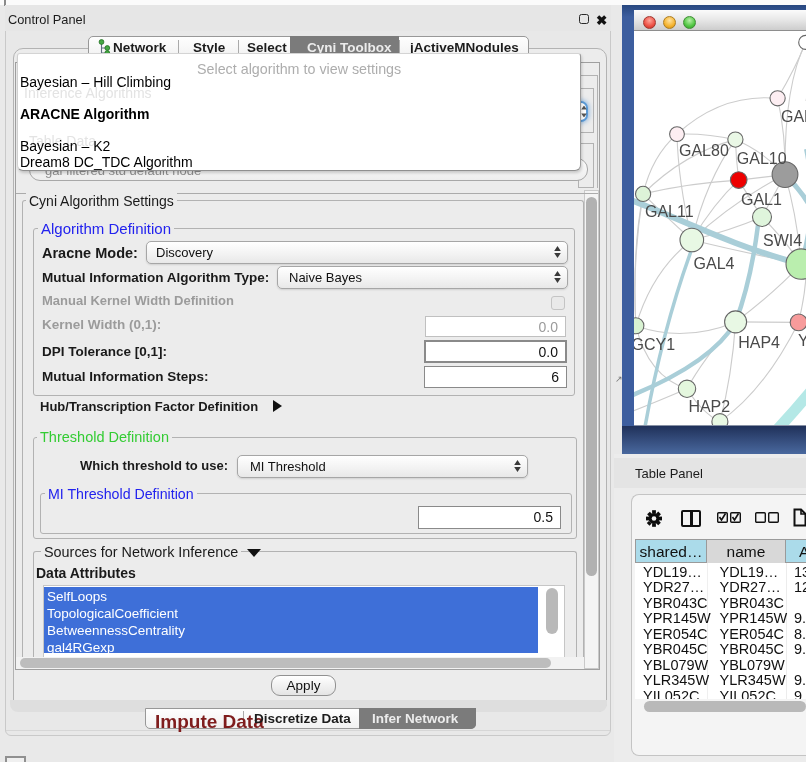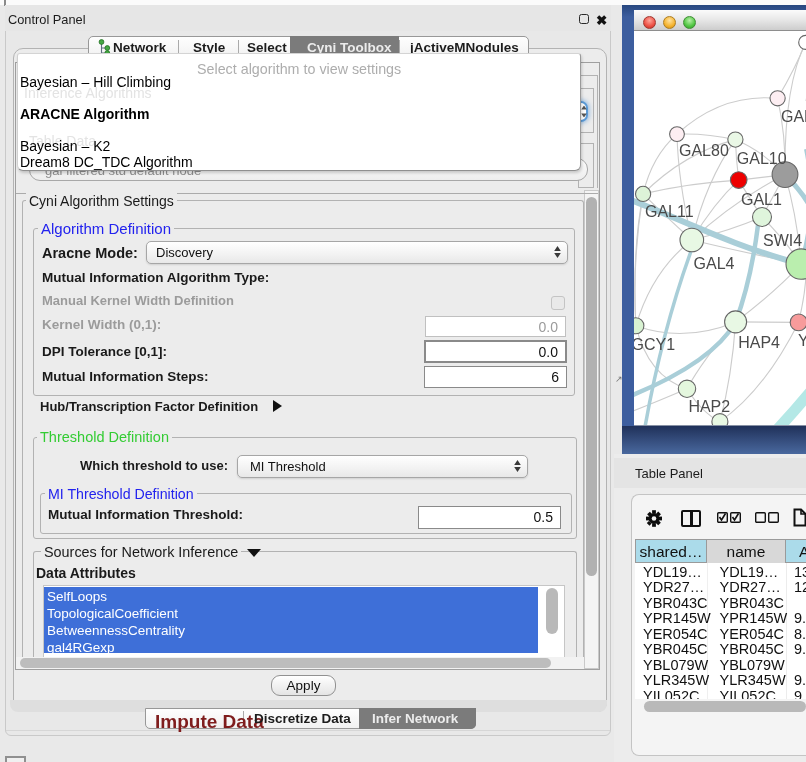--- a/index.html
+++ b/index.html
@@ -84,20 +84,26 @@
 
   <div class="lbl abs" style="left:42px;top:245px;font-size:14.5px;">Aracne Mode:</div>
   <div class="combo" style="left:146px;top:241px;width:420px;">
     <span class="ct">Discovery</span>
     <svg class="ar" viewBox="0 0 7 12">
         <path d="M3.5 0 L6.8 5 L0.2 5 Z M3.5 12 L0.2 7 L6.8 7 Z" fill="#3a3a3a"></path>
       </svg>
   </div>
 
   <div class="lbl abs" style="left:42px;top:270px;">Mutual Information Algorithm Type:</div>
+  <div class="combo" style="left:277px;top:266px;width:289px;">
+    <span class="ct" style="left:11px;">Naive Bayes</span>
+    <svg class="ar" viewBox="0 0 7 12">
+        <path d="M3.5 0 L6.8 5 L0.2 5 Z M3.5 12 L0.2 7 L6.8 7 Z" fill="#3a3a3a"></path>
+      </svg>
+  </div>
 
   <div class="lbl abs dis" style="left:42px;top:293px;font-size:13px;">Manual Kernel Width Definition</div>
   <div class="abs" style="left:551px;top:296px;width:12px;height:12px;background:#e9e9e9;border:1px solid #c4c4c4;border-radius:3px;"></div>
 
   <div class="lbl abs dis" style="left:42px;top:317px;">Kernel Width (0,1):</div>
   <div class="tfield dis" style="left:425px;top:316px;width:141px;height:21px;border:1px solid #c0c0c0;box-sizing:border-box;line-height:20px;padding-right:7px;color:#9b9b9b;">0.0</div>
 
   <div class="lbl abs" style="left:42px;top:344px;">DPI Tolerance [0,1]:</div>
   <div class="tfield" style="left:424px;top:340px;width:143px;height:23px;border:2px solid #8a8a8a;box-sizing:border-box;line-height:20px;padding-right:7px;">0.0</div>
 
@@ -115,21 +121,20 @@
   <div class="lbl abs" style="left:80px;top:458px;font-size:13px;">Which threshold to use:</div>
   <div class="combo" style="left:237px;top:455px;width:289px;">
     <span class="ct" style="left:12px;">MI Threshold</span>
     <svg class="ar" viewBox="0 0 7 12">
         <path d="M3.5 0 L6.8 5 L0.2 5 Z M3.5 12 L0.2 7 L6.8 7 Z" fill="#3a3a3a"></path>
       </svg>
   </div>
 
   <div class="grp" style="left:40px;top:493px;width:530px;height:39px;"></div>
   <div class="gt" style="left:45px;top:486px;color:#2222ee;font-size:14.2px;">MI Threshold Definition</div>
-  <div class="lbl abs" style="left:48px;top:507px;">Mutual Information Threshold:</div>
   <div class="tfield" style="left:418px;top:506px;width:143px;height:23px;border:1px solid #8a8a8a;box-sizing:border-box;line-height:21px;padding-right:7px;">0.5</div>
 
   <div class="grp" style="left:33px;top:551px;width:542px;height:106px;border-bottom:none;border-radius:3px 3px 0 0;"></div>
   <div class="gt" style="left:41px;top:544px;color:#1a1a1a;font-size:14.4px;">Sources for Network Inference</div>
   <svg class="abs" style="left:246px;top:548px;" width="16" height="10" viewBox="0 0 16 10">
       <path d="M1 1 L15 1 L8 9 Z" fill="#111"></path>
     </svg>
 
   <div class="lbl abs" style="left:36px;top:565px;font-size:14px;">Data Attributes</div>
 

